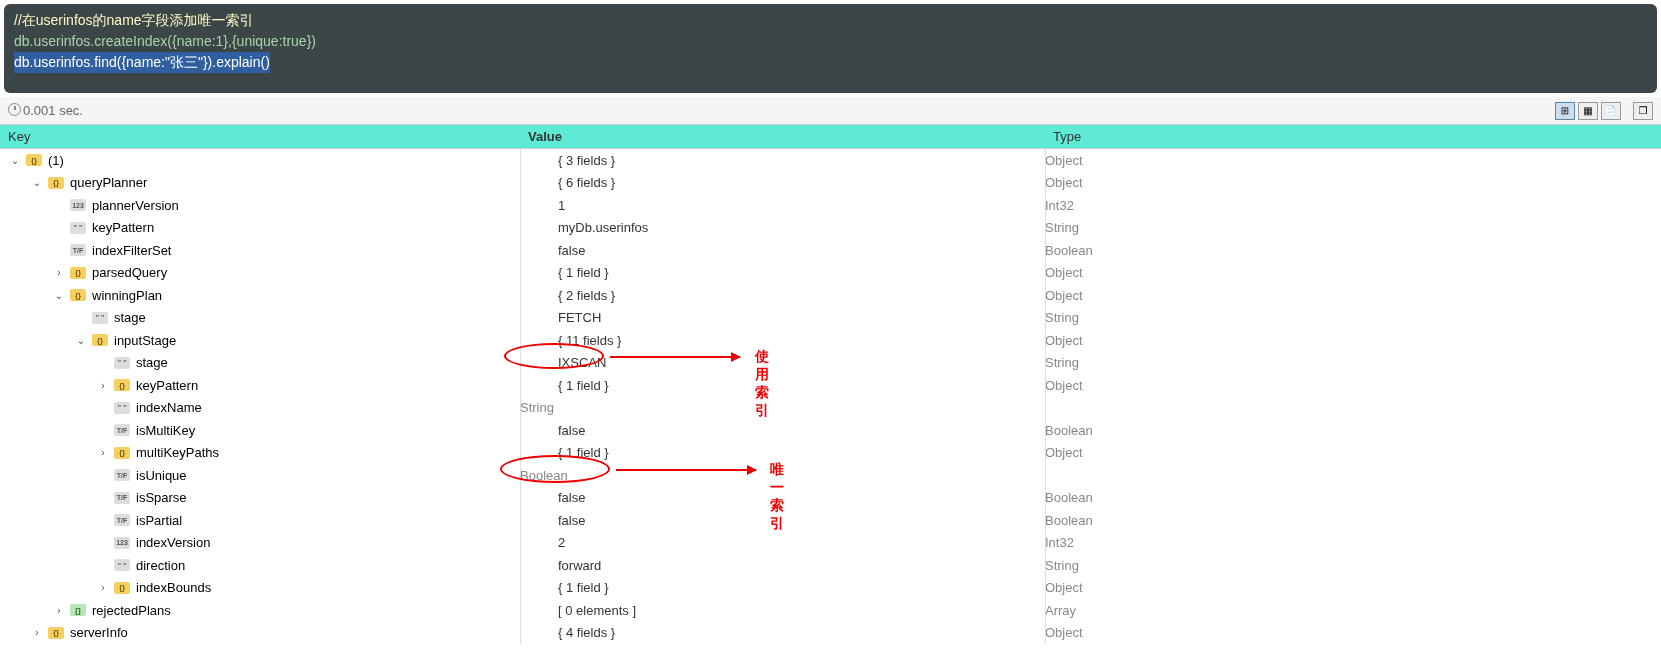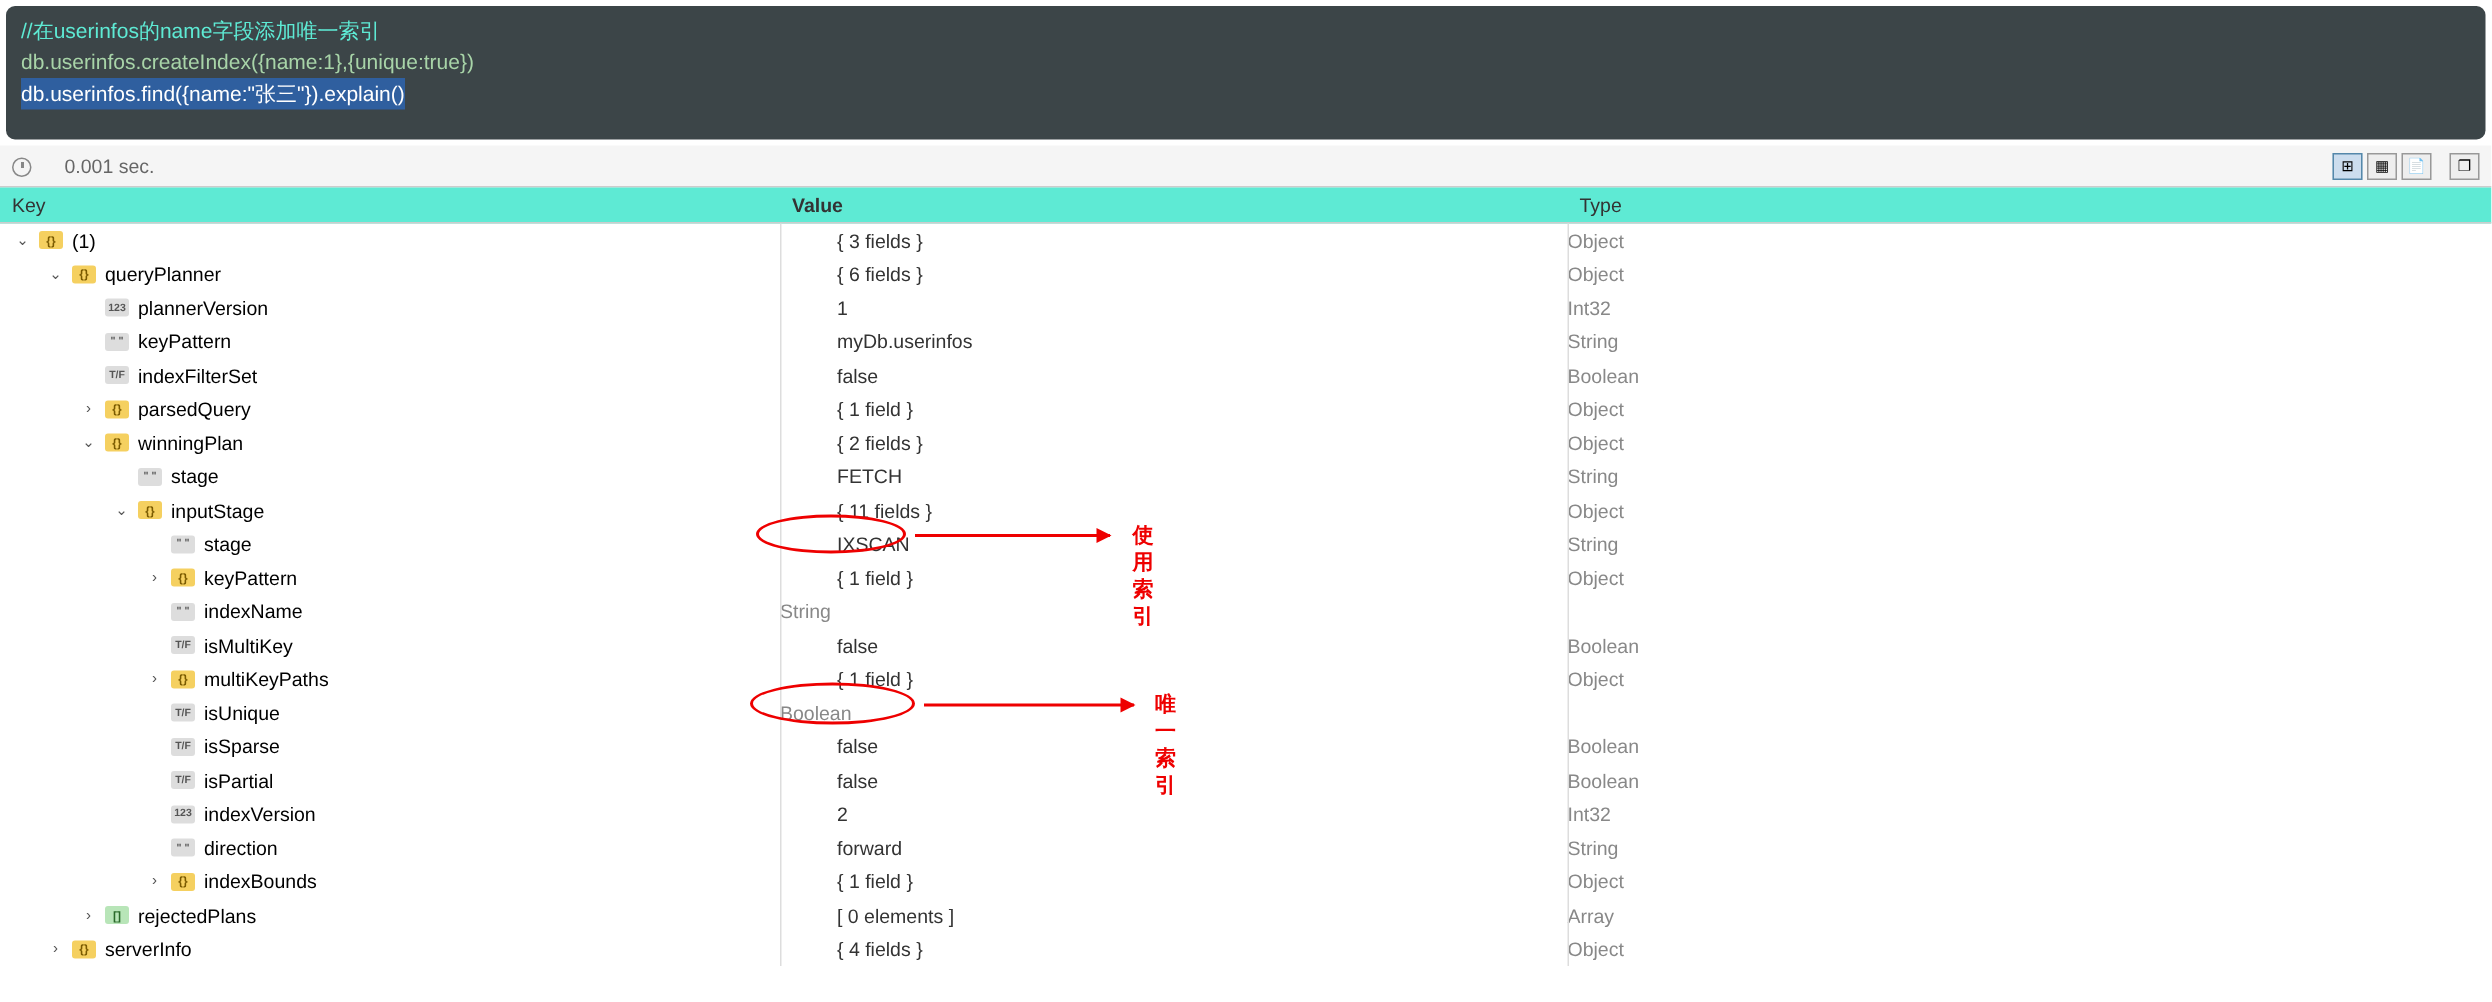--- a/index.html
+++ b/index.html
@@ -1,25 +1,25 @@
 <!DOCTYPE html>
 <html><head>
   <meta charset="utf-8">
   <style>
     * { margin: 0; padding: 0; box-sizing: border-box; font-family: "Microsoft YaHei", "Segoe UI", Arial, sans-serif; }
     body { background: #fff; font-size: 13px; width: 1661px; }
     
     .editor-panel { background: #3c4548; color: #ccc; padding: 6px 10px; font-family: Consolas, monospace; font-size: 14px; border-radius: 6px; margin: 4px; }
     .editor-line { white-space: pre; line-height: 1.5; }
-    .comment { color: #5eead4; }
+    .comment { color: #fef9c3; }
     .code { color: #a8d4a8; }
     .selected-line { background: #2f5f9f; color: #fff; display: inline-block; }
     
     .status-bar { display: flex; align-items: center; justify-content: space-between; padding: 4px 8px; border-bottom: 1px solid #ccc; background: #f5f5f5; height: 28px; }
-    .status-left { display: flex; align-items: flex-end; gap: 22px; color: #666; font-family: Consolas, monospace; font-size: 13px; }
+    .status-left { display: flex; align-items: flex-start; gap: 2px; color: #666; font-family: Consolas, monospace; font-size: 13px; }
     .clock-icon { width: 13px; height: 13px; border: 1.5px solid #888; border-radius: 50%; position: relative; }
     .clock-icon::after { content: ''; position: absolute; top: 2px; left: 5px; width: 1.5px; height: 4px; background: #888; }
     .status-right { display: flex; gap: 3px; }
     .toolbar-btn { width: 20px; height: 18px; border: 1px solid #999; background: #eee; cursor: pointer; display: flex; align-items: center; justify-content: center; font-size: 10px; }
     .toolbar-btn.active { background: #cde; border-color: #58a; }
     
     .tree-pane { position: relative; }
     .tree-header { display: flex; border-bottom: 1px solid #ccc; background: #5eead4; font-size: 13px; color: #333; height: 24px; }
     .th { padding: 4px 8px; }
     .col-key { width: 520px; flex-shrink: 0; }

